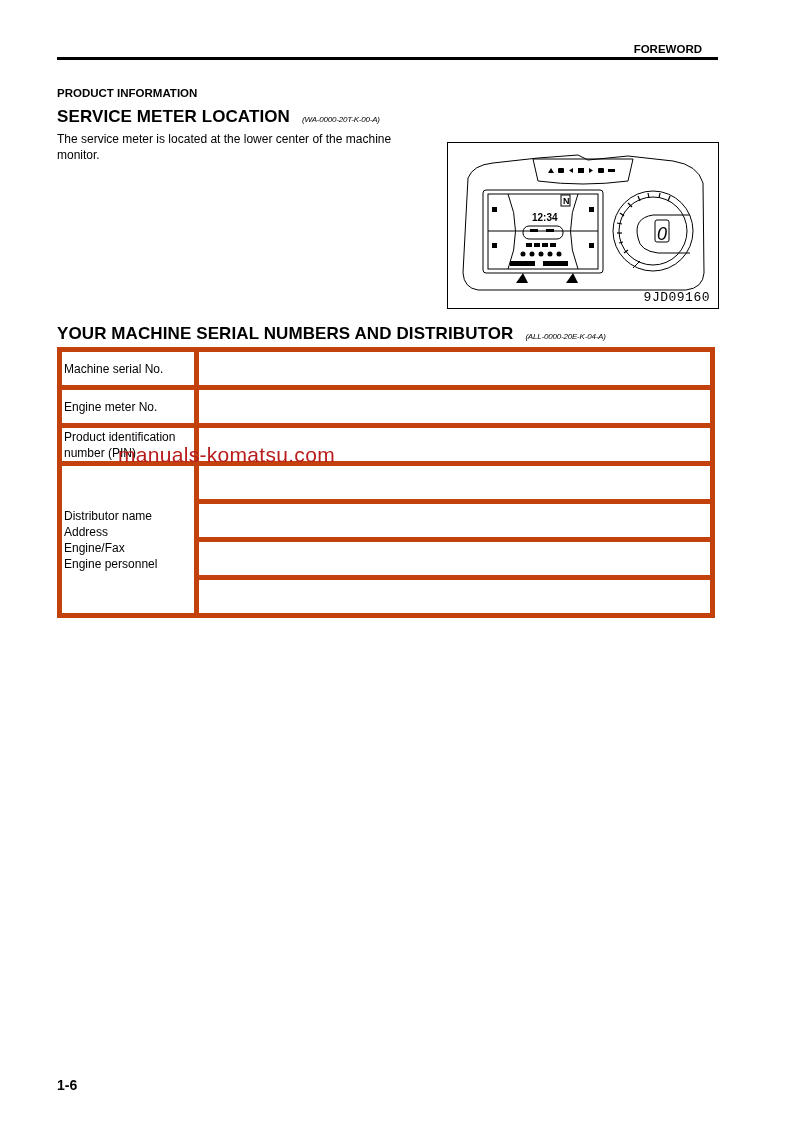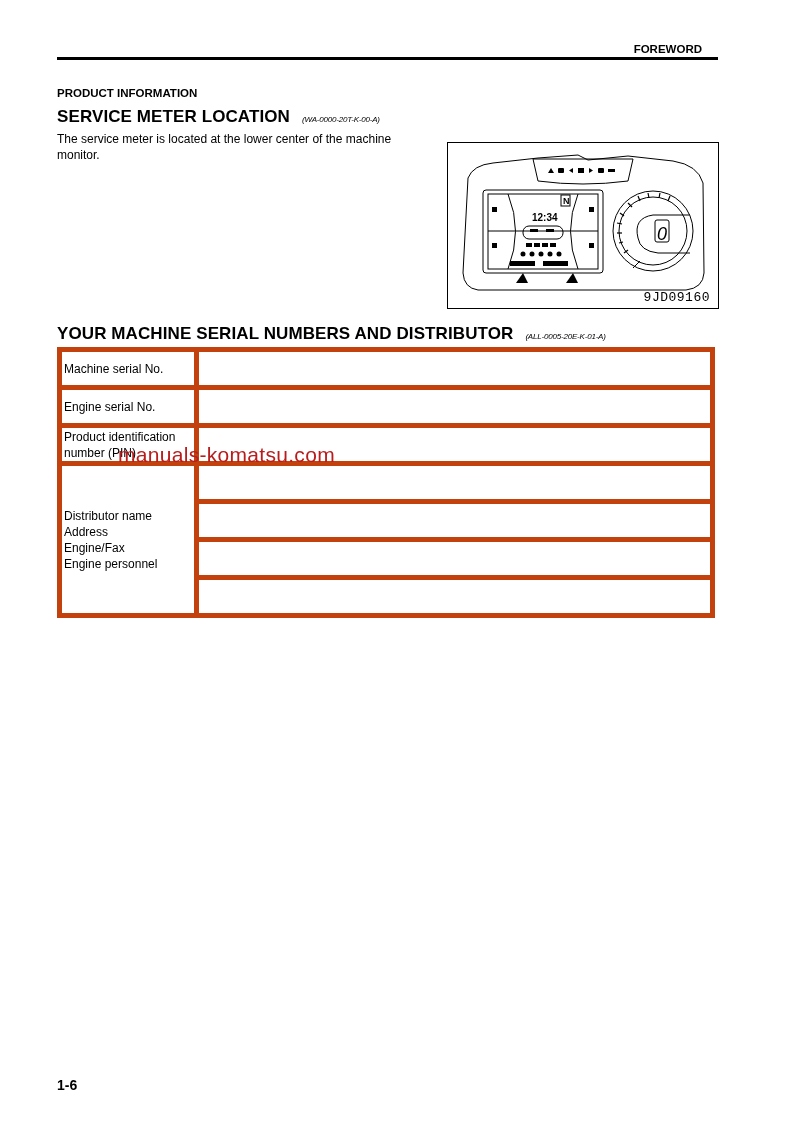--- a/index.html
+++ b/index.html
@@ -103,31 +103,31 @@
     </g>
     <text x="84" y="78" font-size="10" font-weight="bold" font-family="Liberation Sans, sans-serif">12:34</text>
     <rect x="113" y="52" width="9" height="11" fill="none" stroke="#000"></rect>
     <text x="115" y="61" font-size="9" font-weight="bold" font-family="Liberation Sans, sans-serif">N</text>
     <text x="209" y="97" font-size="18" font-style="italic" font-family="Liberation Sans, sans-serif">0</text>
   </svg>
   <div class="figcap">9JD09160</div>
 </div>
 
 <div class="h2" style="top:324px;">
-  <span>YOUR MACHINE SERIAL NUMBERS AND DISTRIBUTOR</span><span class="code">(ALL-0005-20E-K-01-A)</span>
+  <span>YOUR MACHINE SERIAL NUMBERS AND DISTRIBUTOR</span><span class="code">(ALL-0000-20E-K-04-A)</span>
 </div>
 
 <table class="serial">
   <tbody>
       <tr>
     <td class="lbl">Machine serial No.</td>
     <td></td>
   </tr>
   <tr>
-    <td class="lbl">Engine serial No.</td>
+    <td class="lbl">Engine meter No.</td>
     <td></td>
   </tr>
   <tr>
     <td class="lbl">Product identification number (PIN)</td>
     <td></td>
   </tr>
   <tr>
     <td class="lbl" rowspan="4">
       <div>Distributor name</div>
       <div>Address</div>

